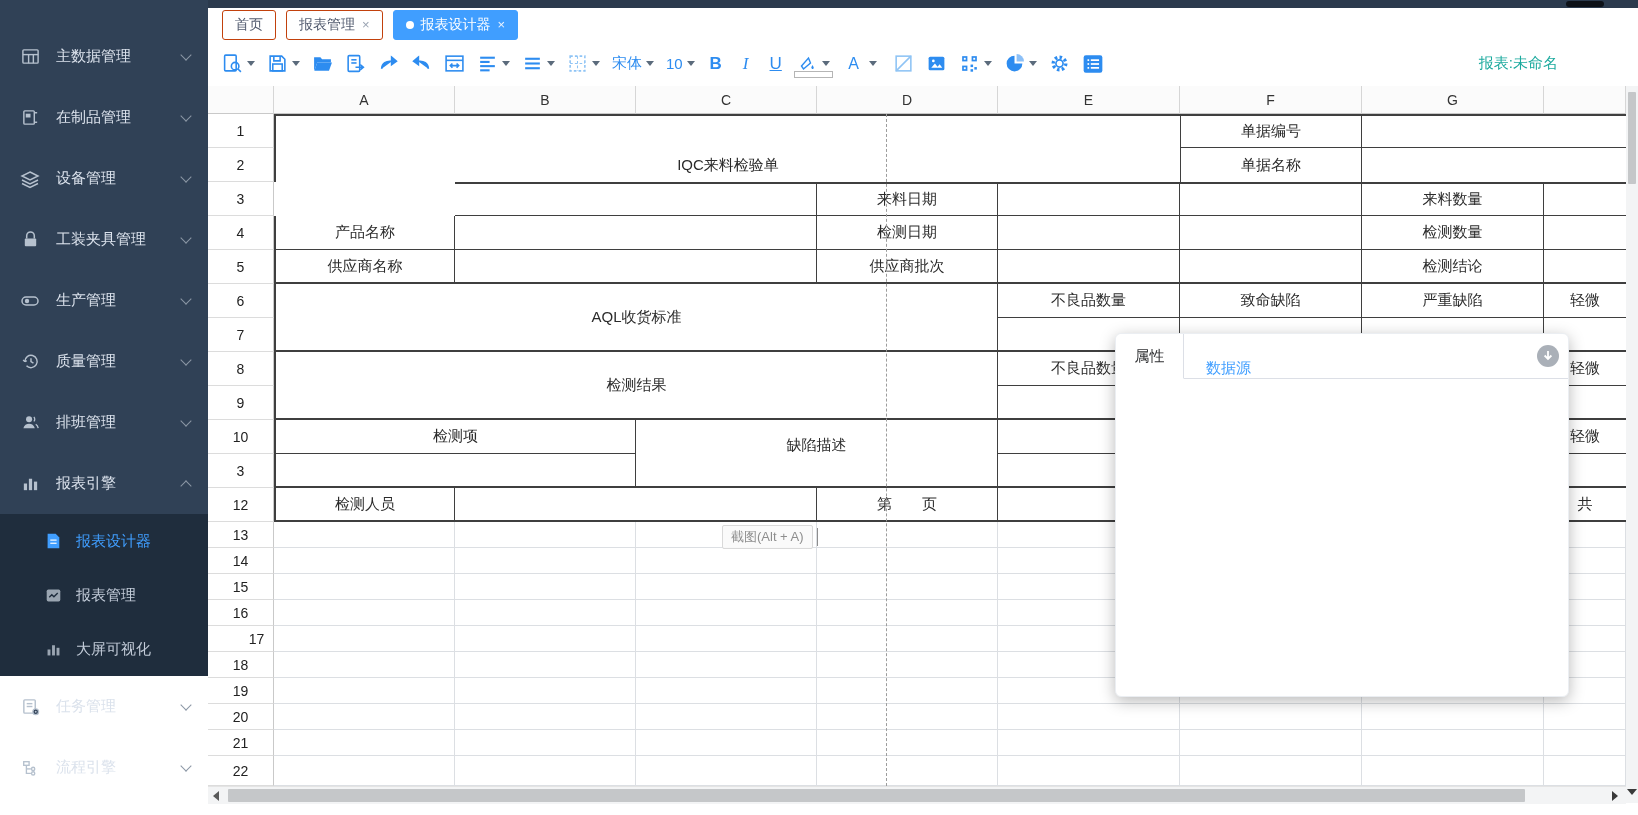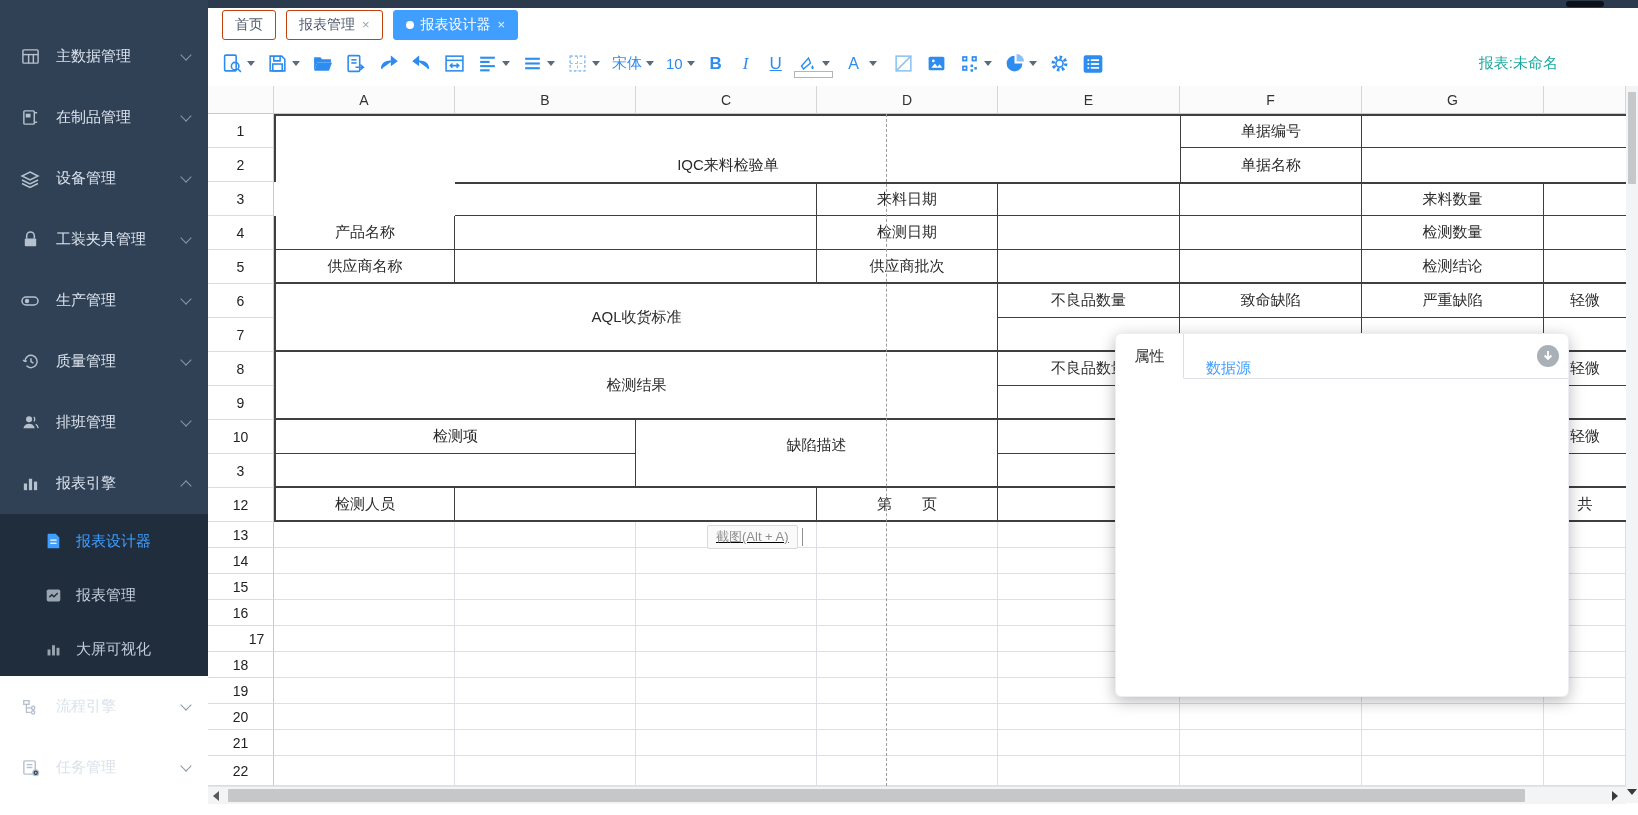--- a/index.html
+++ b/index.html
@@ -54,21 +54,21 @@
       color:#333;font-size:14px;z-index:1;}
   .rh{background:#fff;border-right:1px solid #c9c9c9;border-bottom:1px solid #dcdcdc;
       color:#222;font-size:14px;z-index:1;}
   .g{border-right:1px solid #dcdfe3;border-bottom:1px solid #dcdfe3;}
   .fc{z-index:2;background:#fff;}.bt2{border-top:2px solid #3f3f3f}
   .bb1{border-bottom:1px solid #3f3f3f}.bb2{border-bottom:2px solid #3f3f3f}
   .bl1{border-left:1px solid #3f3f3f}.bl2{border-left:2px solid #3f3f3f}
   .br1{border-right:1px solid #3f3f3f}
   .dashline{position:absolute;top:28px;bottom:0;width:0;border-left:1px dashed #9c9c9c;z-index:3;}
   
-  .snip-tip{position:absolute;left:499px;top:439px;z-index:4;display:flex;align-items:center;gap:4px;text-decoration:underline;}
+  .snip-tip{position:absolute;left:514px;top:439px;z-index:4;display:flex;align-items:center;gap:4px;}
   .snip-box{background:rgba(250,250,250,.92);border:1px solid #d9d9d9;border-radius:2px;
             padding:2px 8px;font-size:13px;color:#8e8e8e;}
   .snip-caret{width:1px;height:18px;background:#8e8e8e;}
   
   .panel{position:absolute;left:907px;top:247px;width:452px;height:362px;background:#fff;z-index:10;
          border:1px solid #ebeef2;border-radius:6px;box-shadow:0 4px 16px rgba(0,0,0,.28);}
   .panel-head{position:relative;height:44px;border-bottom:1px solid #dcdfe6;display:flex;align-items:stretch;}
   .ptab{display:flex;align-items:center;justify-content:center;font-size:15px;cursor:pointer;}
   .ptab.active{width:67px;color:#303133;border-right:1px solid #dcdfe6;background:#fff;
                border-top-left-radius:6px;margin-bottom:-1px;border-bottom:1px solid #fff;}
@@ -223,46 +223,46 @@
                 <rect x="8.3" y="5" width="3.4" height="12"></rect>
                 <rect x="13.6" y="8" width="3.4" height="9"></rect>
               </g>
             </svg>
           </span>
         <span>大屏可视化</span>
       </div>
     </div>
     <div class="side-item">
       <span class="ic">
+        <svg width="19" height="19" viewBox="0 0 20 20">
+            <g stroke="#b6c1ce" stroke-width="1.5" fill="none">
+              <rect x="3" y="3" width="12" height="14" rx="1"></rect>
+              <line x1="6" y1="7" x2="12" y2="7"></line>
+              <line x1="6" y1="10" x2="12" y2="10"></line>
+            </g>
+            <circle cx="15.5" cy="15.5" r="3" fill="#304156" stroke="#b6c1ce" stroke-width="1.4"></circle>
+            <circle cx="15.5" cy="15.5" r="1" fill="#b6c1ce"></circle>
+          </svg>
+        </span>
+      <span class="lbl">任务管理</span>
+      <span class="chev"></span>
+    </div>
+    <div class="side-item">
+      <span class="ic">
         <svg width="18" height="18" viewBox="0 0 20 20">
             <g stroke="#b6c1ce" stroke-width="1.5" fill="none">
               <rect x="3" y="3" width="6" height="4"></rect>
               <path d="M6 7v9h5"></path>
               <path d="M6 11h5"></path>
               <circle cx="13.5" cy="11" r="1.8"></circle>
               <circle cx="13.5" cy="16" r="1.8"></circle>
             </g>
           </svg>
         </span>
       <span class="lbl">流程引擎</span>
-      <span class="chev"></span>
-    </div>
-    <div class="side-item">
-      <span class="ic">
-        <svg width="19" height="19" viewBox="0 0 20 20">
-            <g stroke="#b6c1ce" stroke-width="1.5" fill="none">
-              <rect x="3" y="3" width="12" height="14" rx="1"></rect>
-              <line x1="6" y1="7" x2="12" y2="7"></line>
-              <line x1="6" y1="10" x2="12" y2="10"></line>
-            </g>
-            <circle cx="15.5" cy="15.5" r="3" fill="#304156" stroke="#b6c1ce" stroke-width="1.4"></circle>
-            <circle cx="15.5" cy="15.5" r="1" fill="#b6c1ce"></circle>
-          </svg>
-        </span>
-      <span class="lbl">任务管理</span>
       <span class="chev"></span>
     </div>
   </div>
 
   <div class="main">
     <div class="tabbar">
       <div class="tab">
         <span>首页</span>
       </div>
       <div class="tab">

